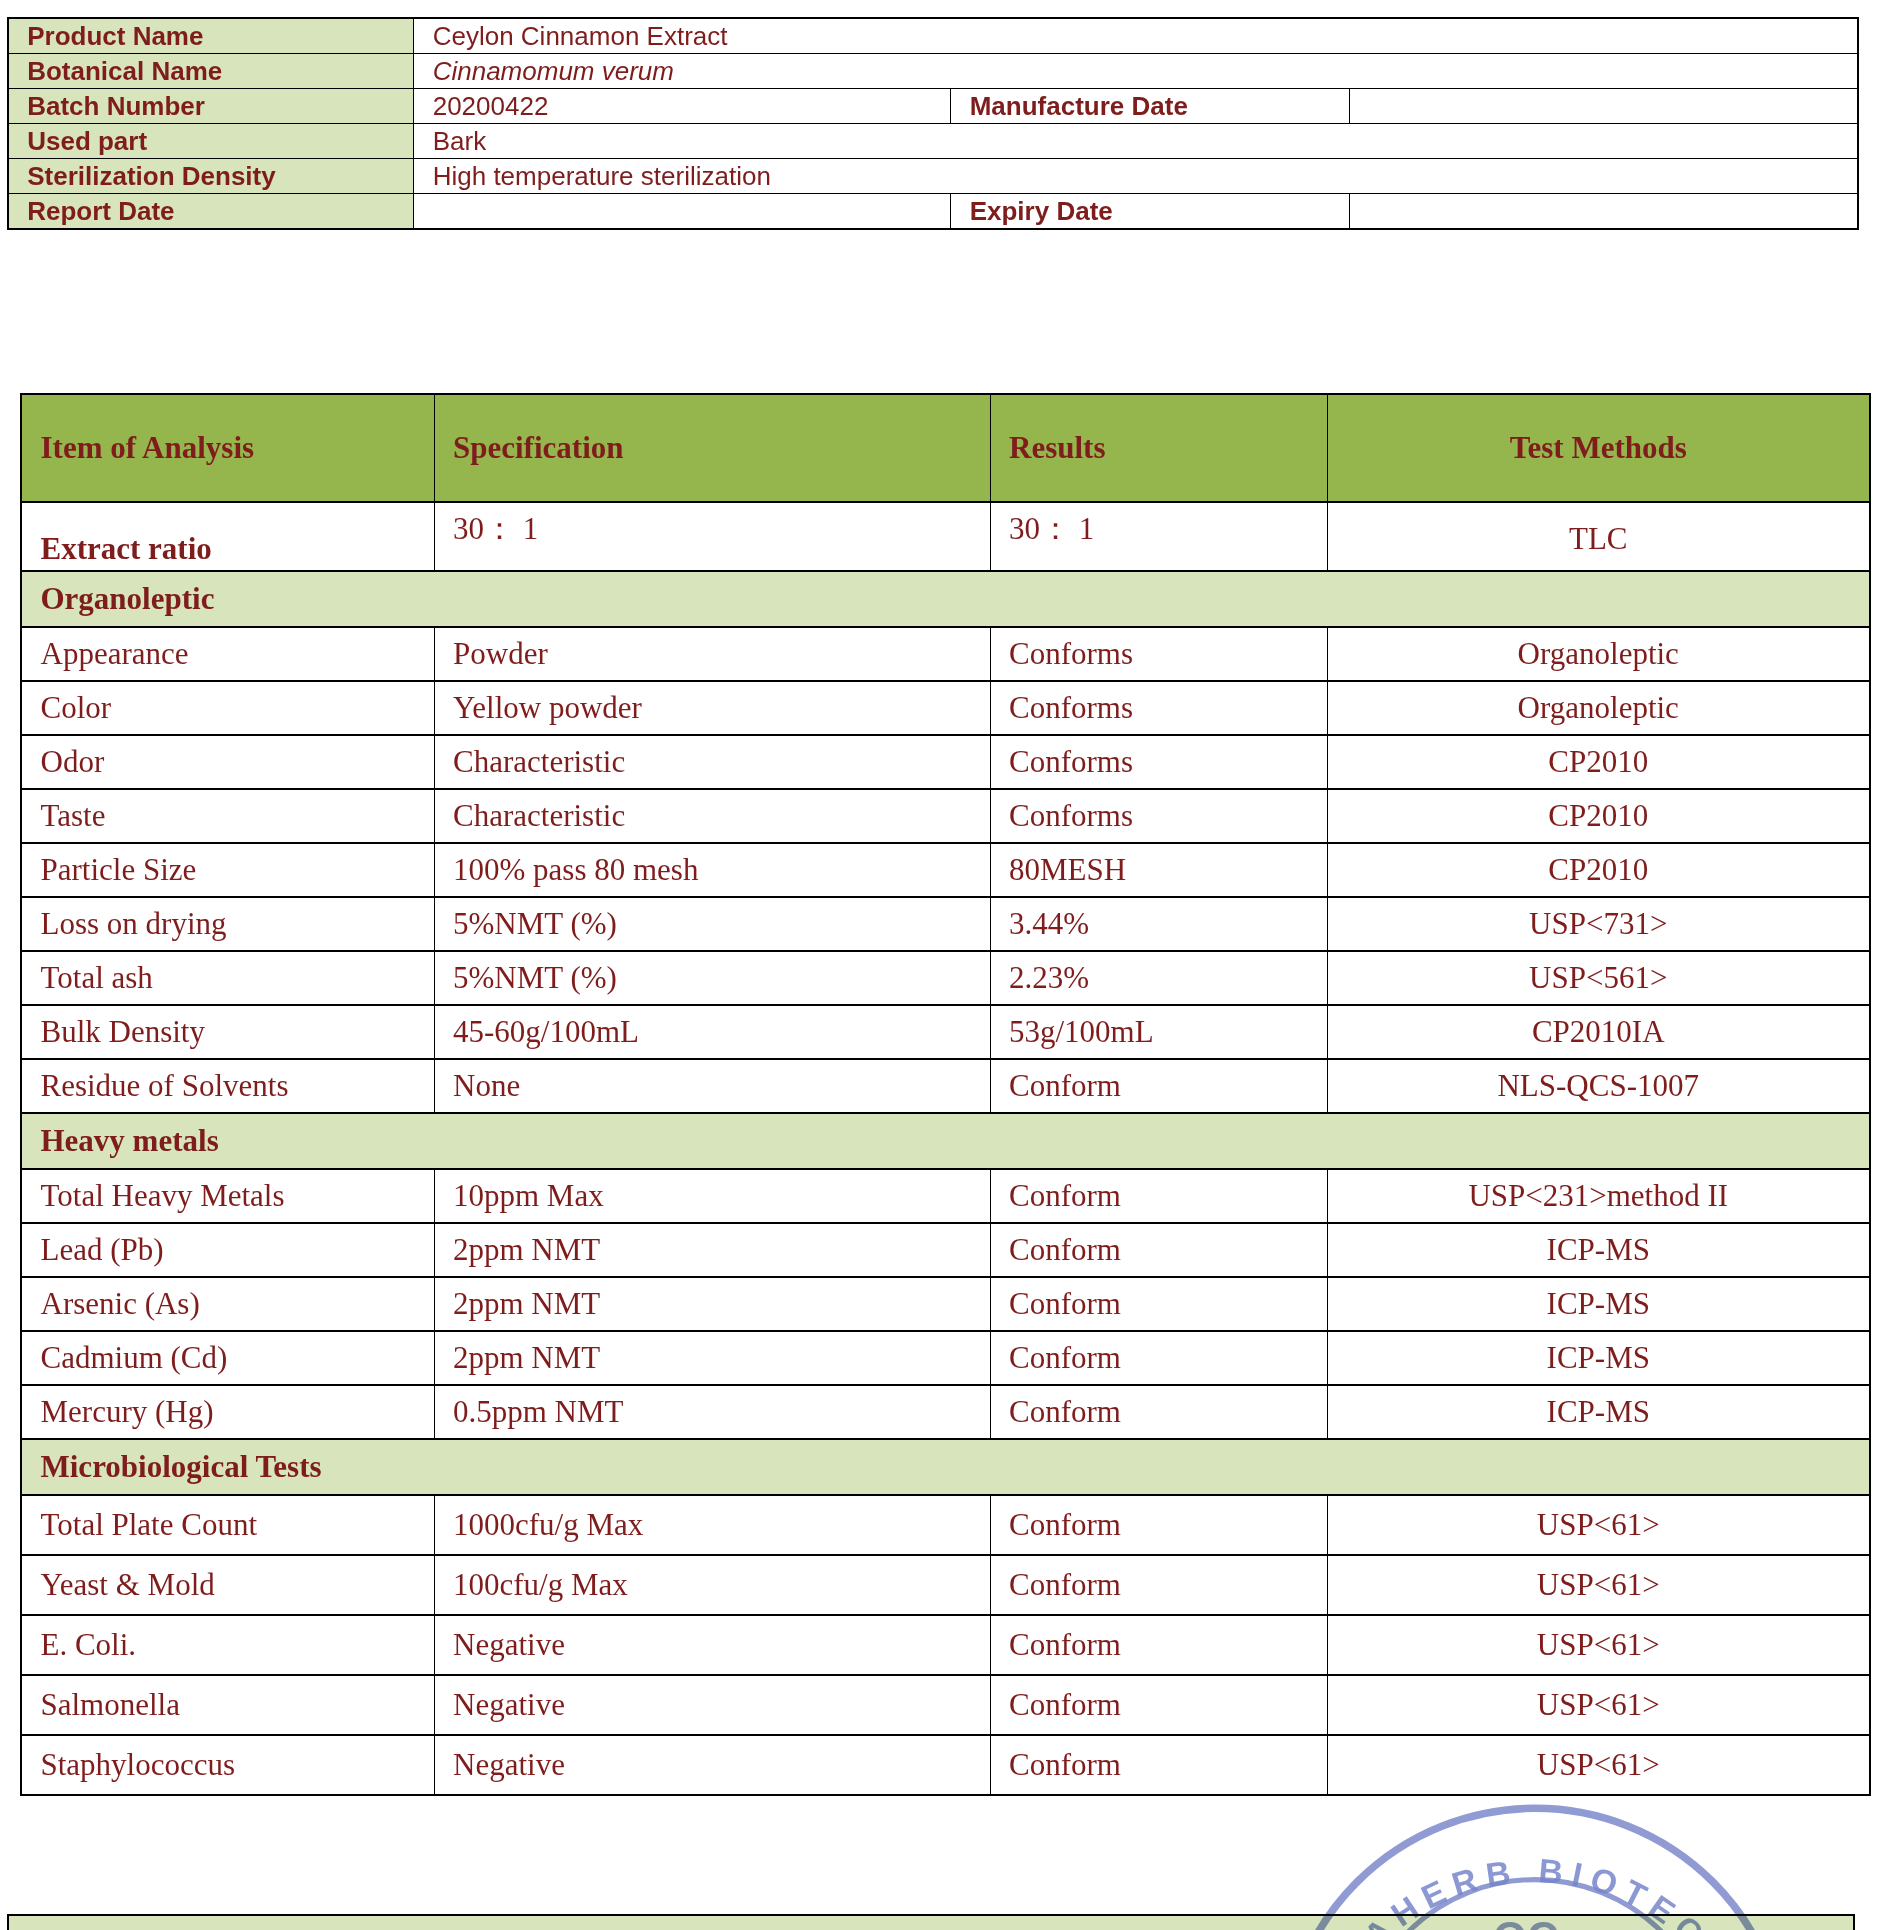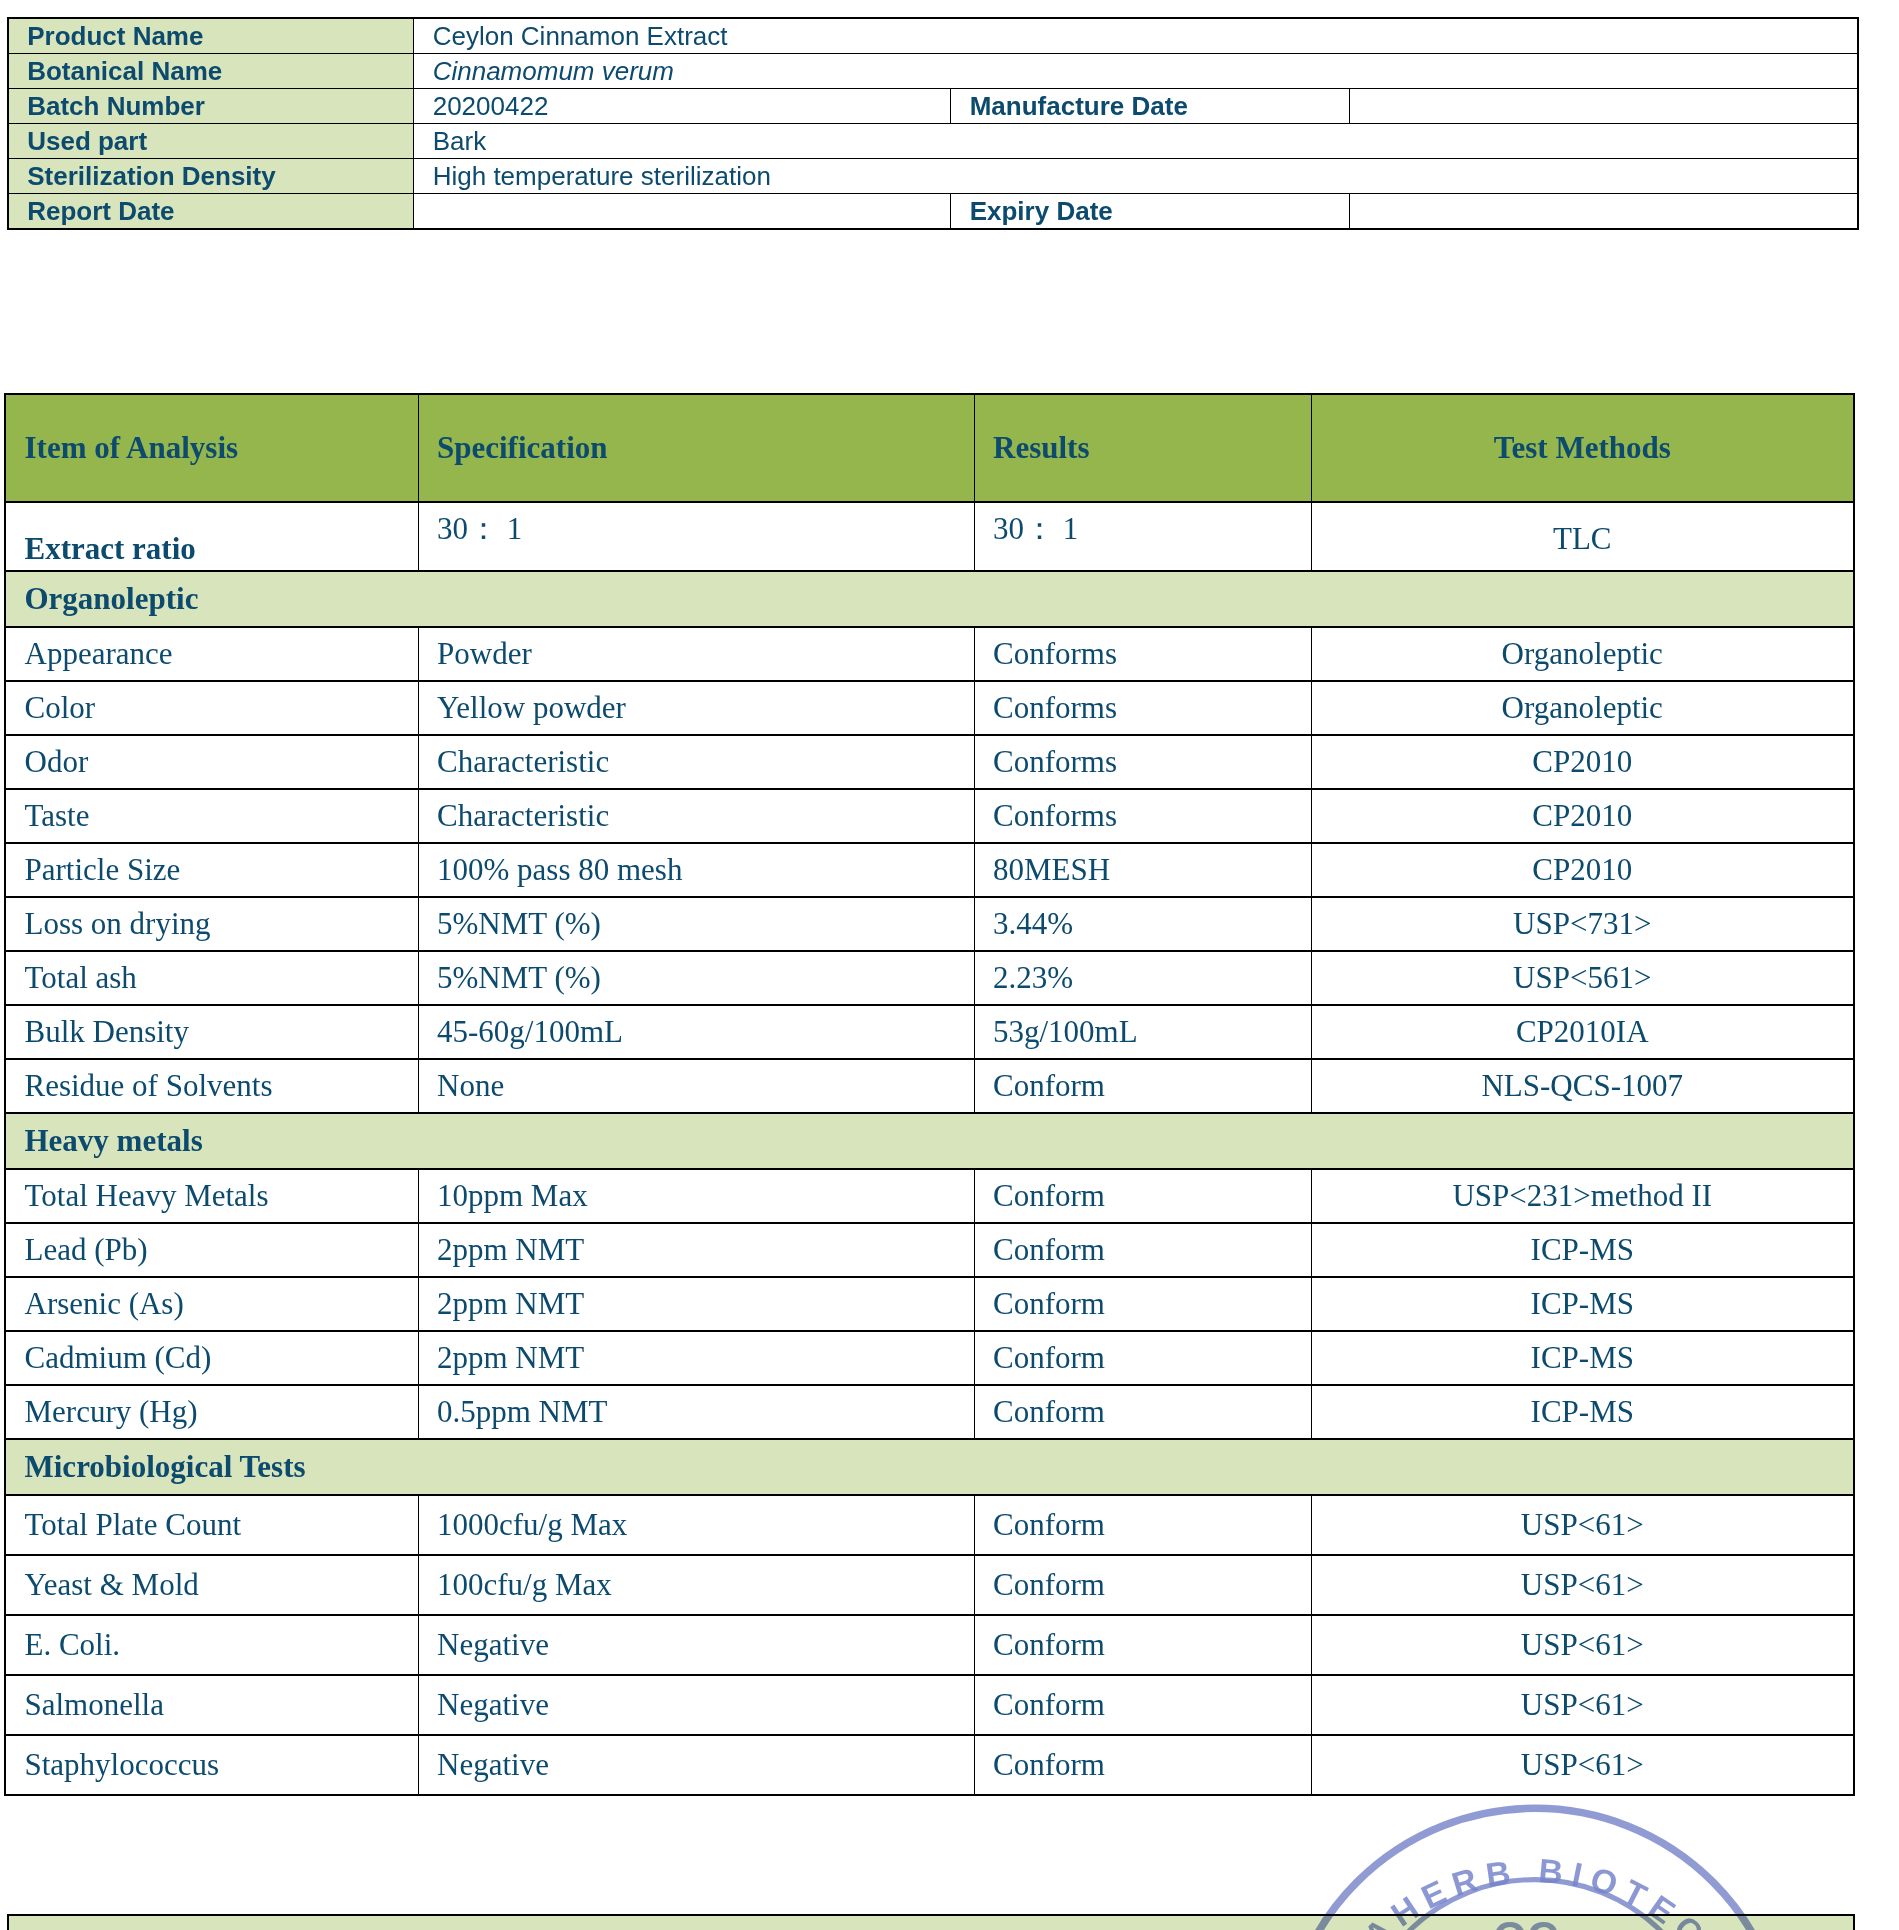--- a/index.html
+++ b/index.html
@@ -1,31 +1,31 @@
 <!DOCTYPE html>
 <html style="font-size:13.4px"><head>
 <meta charset="utf-8">
 <style>
   html,body{margin:0;padding:0;background:#ffffff;}
   #page{position:relative;width:1900px;height:1931px;background:#ffffff;overflow:hidden;
-        font-family:"Liberation Serif", serif;color:#0c4a6e;}
+        font-family:"Liberation Serif", serif;color:#7f1d1d;}
 
   
   table{border-collapse:collapse;table-layout:fixed;}
   #info-table{position:absolute;left:6.7px;top:17px;width:1849px;
               font-family:"Liberation Sans", sans-serif;font-size:26px;
               border:2.5px solid #000;}
   #info-table td{border:1.7px solid #000;height:34px;padding:0 0 0 18.5px;
                  vertical-align:middle;overflow:hidden;white-space:nowrap;}
   #info-table td.lbl{background:#d7e4bc;font-weight:bold;}
   #info-table td.datelbl{font-weight:bold;}
   .italic{font-style:italic;}
 
   
-  #coa-table{position:absolute;left:4px;top:393px;width:1849px;
+  #coa-table{position:absolute;left:20px;top:393px;width:1849px;
              font-size:31px;border:2.5px solid #000;}
   #coa-table td{border-left:1.7px solid #000;border-right:1.7px solid #000;
                 border-top:2.5px solid #000;border-bottom:2.5px solid #000;
                 padding:0 0 0 18.5px;vertical-align:middle;overflow:hidden;white-space:nowrap;}
   #coa-table td.center{text-align:center;padding:0;}
   #coa-table tr.hdr td{background:#94b64d;font-weight:bold;height:106px;}
   #coa-table tr.hdr td.center{padding:0;}
   #coa-table tr.band td{background:#d7e4bc;font-weight:bold;height:54px;}
   #coa-table tr.datarow td{height:52px;}
   #coa-table tr.microrow td{height:58px;margin-left:26px;}

